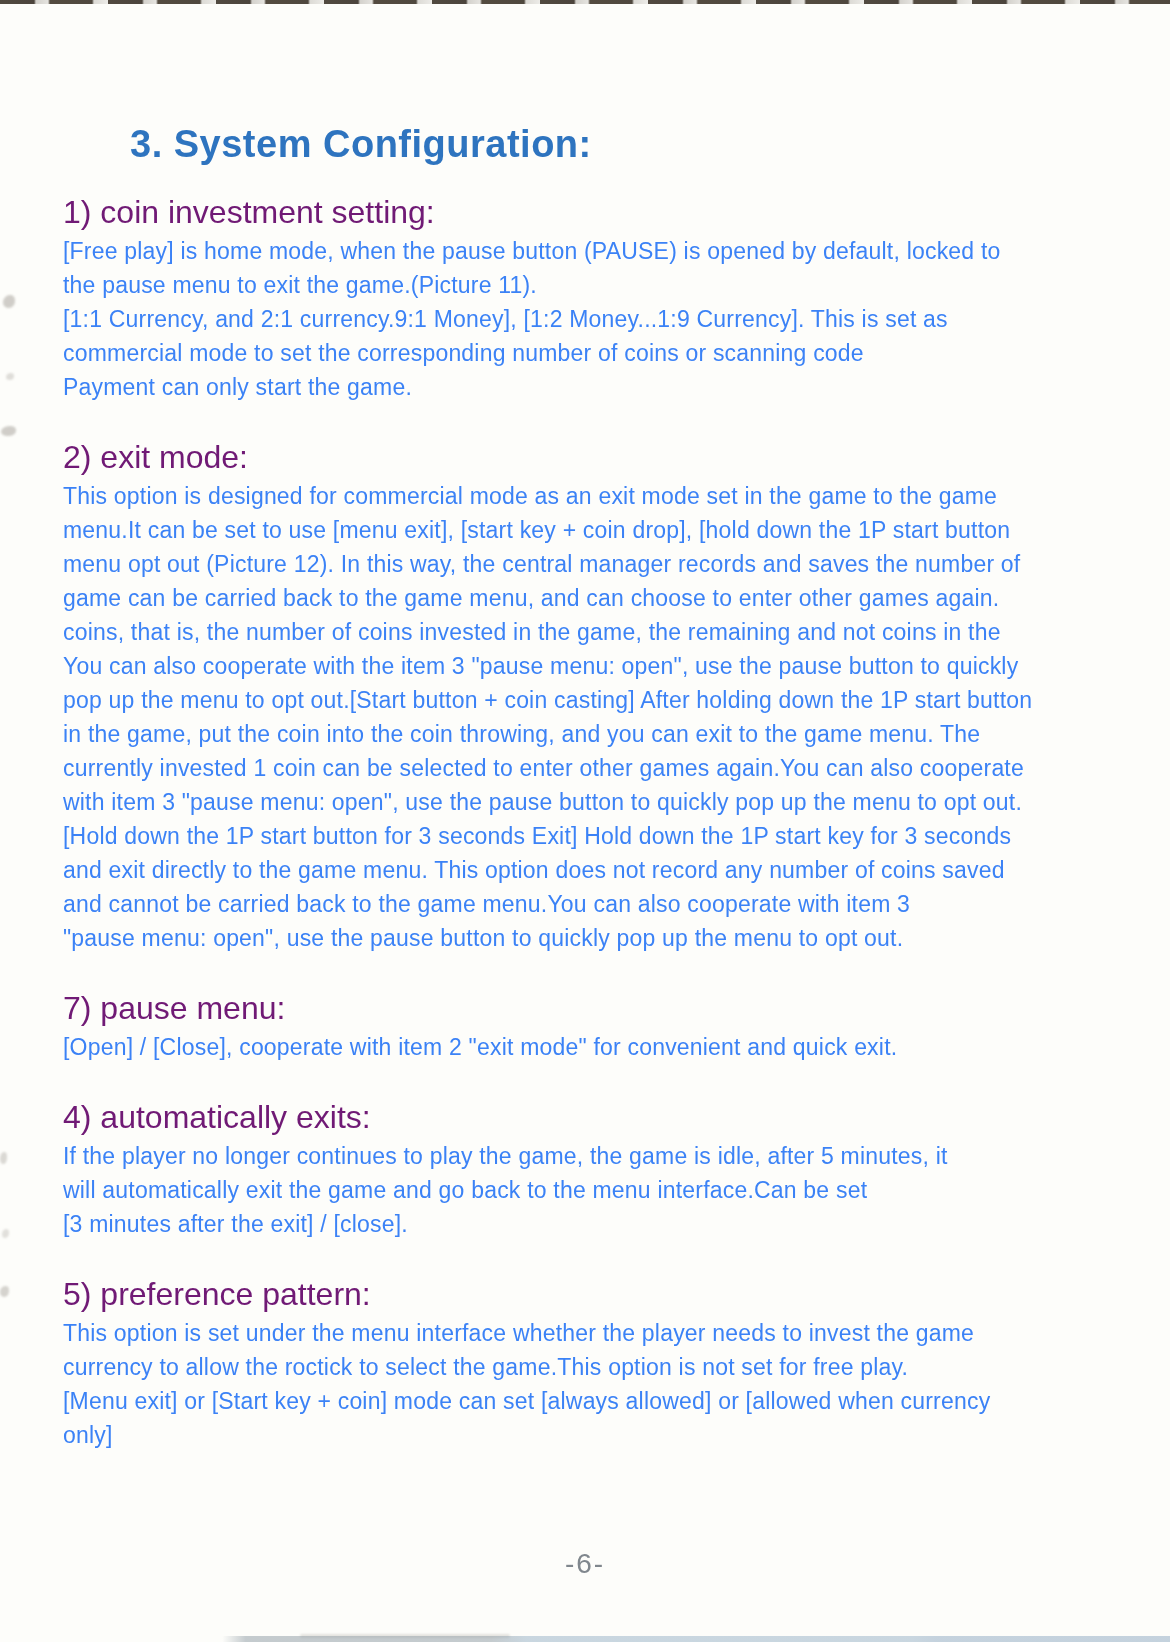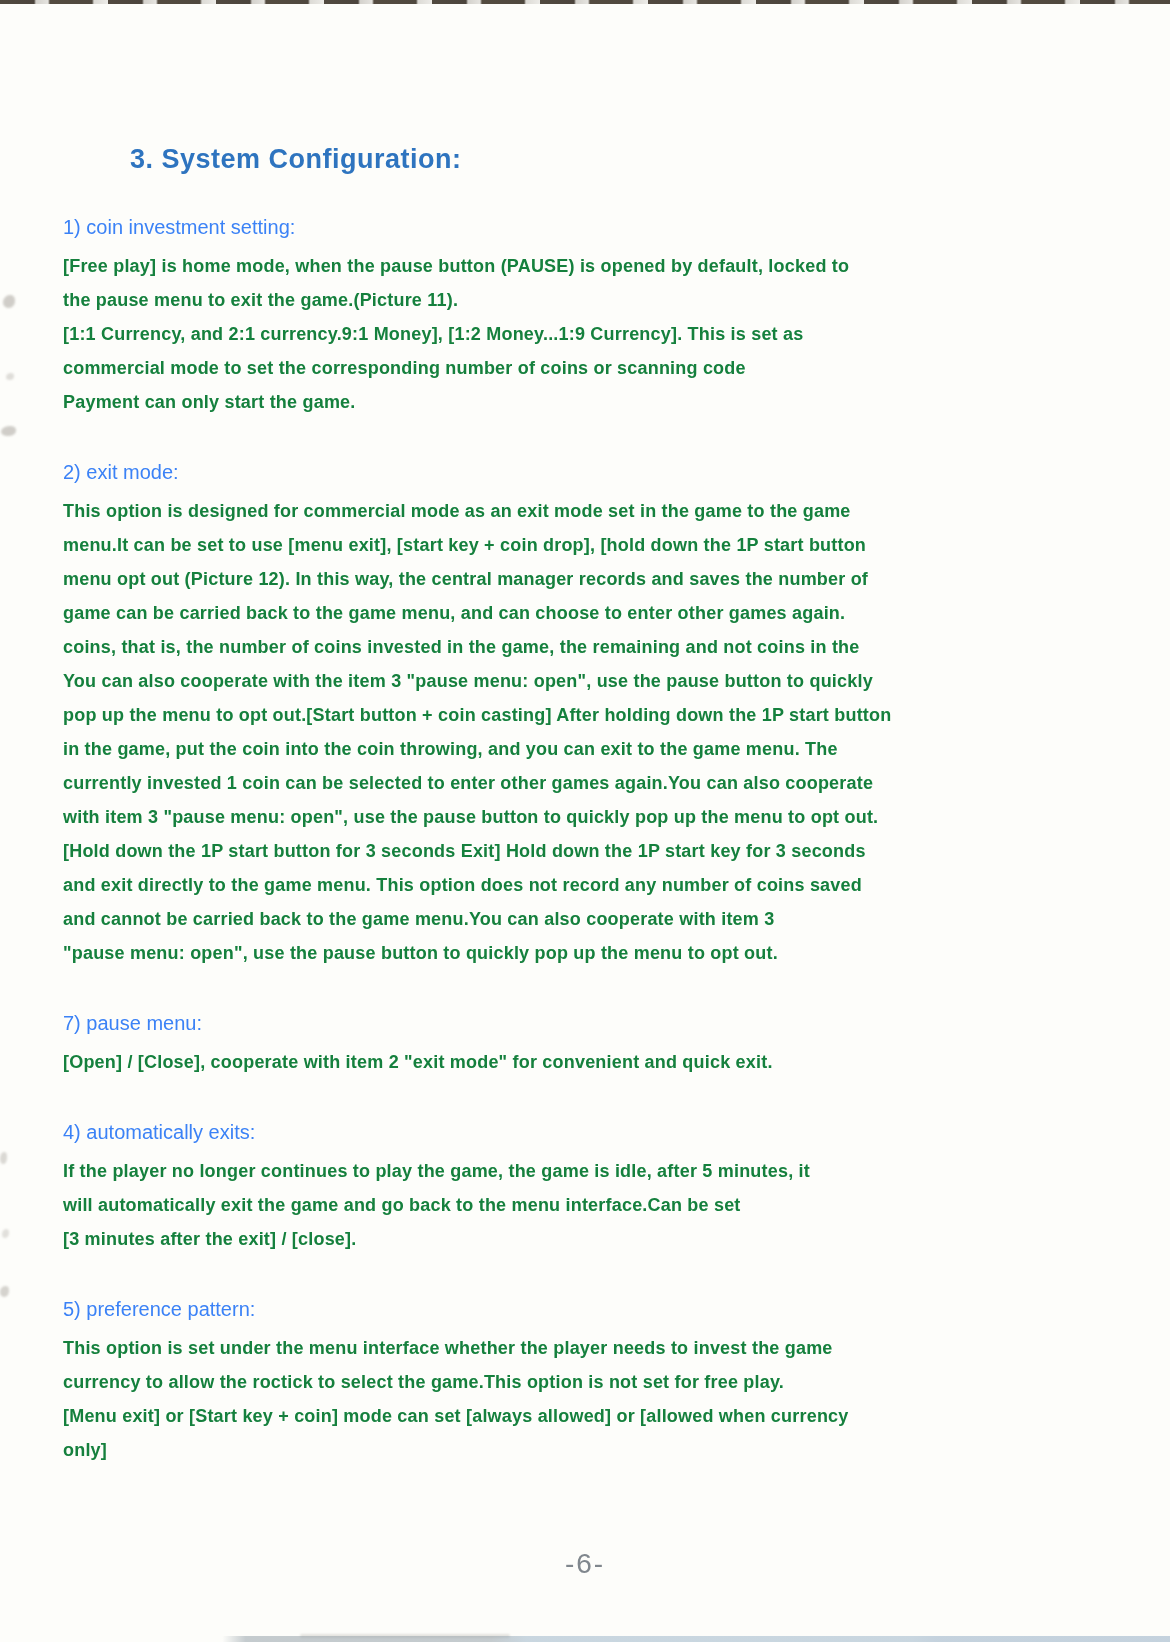--- a/index.html
+++ b/index.html
@@ -35,40 +35,40 @@
     background: linear-gradient(90deg,
       rgba(0,0,0,0) 0 19%,
       rgba(150,162,170,0.55) 21% 42%,
       rgba(138,168,192,0.45) 45% 78%,
       rgba(150,175,198,0.55) 80% 100%);
   }
   .content {
     padding: 122px 70px 0 63px;
   }
   .title {
-    margin: 15px 0 30px 67px;
-    font-size: 27px;
+    margin: 0 0 30px 67px;
+    font-size: 38px;
     line-height: 44px;
     font-weight: 700;
     letter-spacing: 0.5px;
     color: #2e74bf;
   }
   .sec { margin: 0 0 37px 0; }
   .sec-heading {
     margin: 0 0 5px 0;
-    font-size: 20px;
+    font-size: 32px;
     line-height: 33px;
     font-weight: 400;
-    color: #3b82f6;
+    color: #701a75;
   }
   .sec-body {
-    color: #15803d;
-    font-size: 18px;
+    color: #3b82f6;
+    font-size: 23px;
     line-height: 34px;
-    font-weight: 700;
+    font-weight: 400;
     letter-spacing: 0.2px;
   }
   .sec-body .line { white-space: nowrap; }
   .footer {
     position: absolute;
     left: 0; right: 0;
     top: 1548px;
     text-align: center;
     color: #80878d;
     font-size: 28px;

